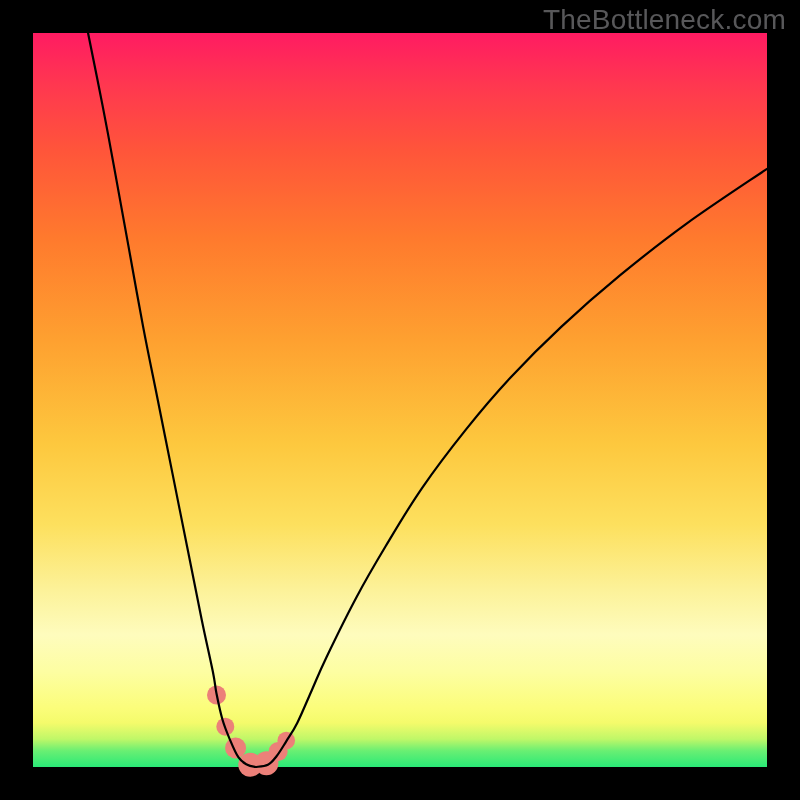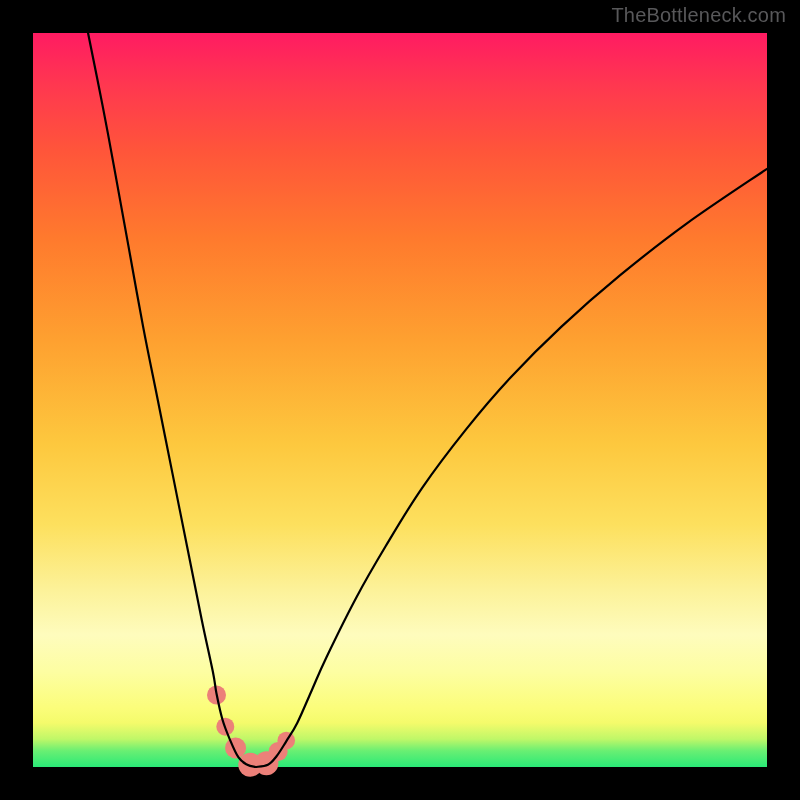--- a/index.html
+++ b/index.html
@@ -8,21 +8,21 @@
     width: 800px;
     height: 800px;
     background: #000;
     position: relative;
   }
   .watermark {
     position: absolute;
     top: 4px;
     right: 14px;
     font-family: Arial, Helvetica, sans-serif;
-    font-size: 20px;
+    font-size: 28px;
     font-weight: 500;
     color: #58585a;
     letter-spacing: 0.2px;
     z-index: 5;
   }
   .plot {
     position: absolute;
     left: 33px;
     top: 33px;
     width: 734px;

